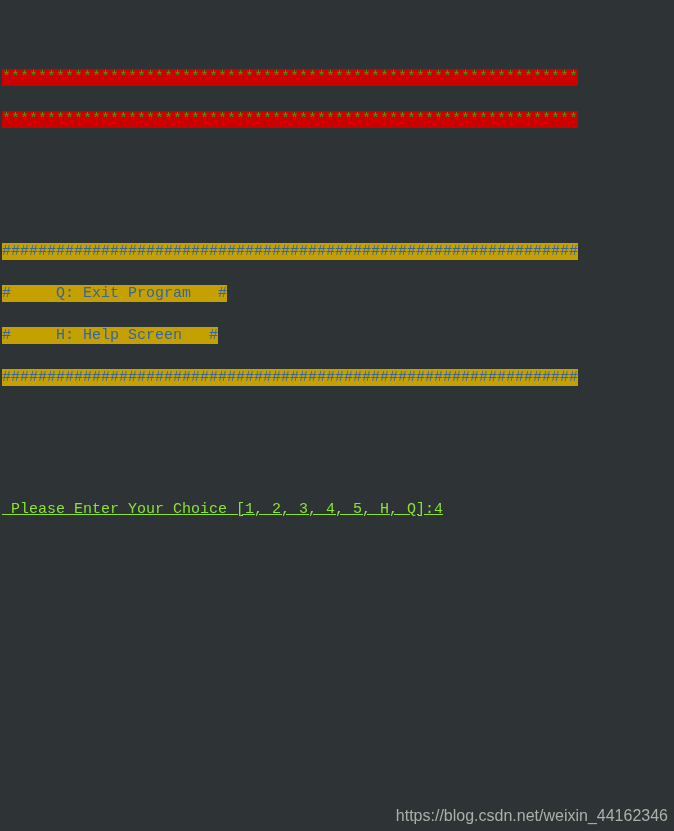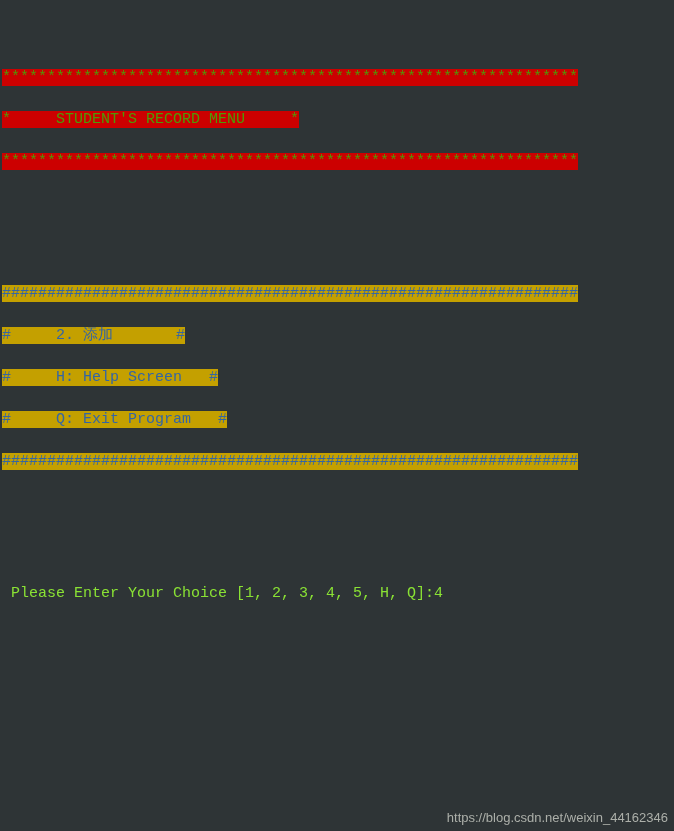--- a/index.html
+++ b/index.html
@@ -22,57 +22,56 @@
     background: #cc0000;
   }
   .yellow-bg {
     background: #c4a000;
   }
   .green-fg {
     color: #4e9a06;
   }
   .prompt-fg {
     color: #8ae234;
+    text-decoration: underline;
   }
   .blue-fg {
     color: #3465a4;
   }
   .spacer {
     height: 6px;
   }
   .watermark {
     position: absolute;
     right: 6px;
     bottom: 4px;
-    font-size: 13px;
+    font-size: 16px;
     color: #babdb6;
     font-family: sans-serif;
     opacity: 0.9;
   }
   .line {
     display: block;
   }
 </style>
 </head>
 <body>
 
 <div class="term">
 
 
 <span class="line"><span class="red-bg green-fg">****************************************************************</span></span>
-<span class="line"><span class="red-bg green-fg"><span>*     </span><span>STUDENT'S RECORD MENU</span><span>     *</span></span></span>
 <span class="line"><span class="red-bg green-fg">****************************************************************</span></span>
 
 <div class="spacer"></div>
 
 
 <span class="line"><span class="yellow-bg blue-fg">################################################################</span></span>
-<span class="line"><span class="yellow-bg blue-fg"><span>#     </span><span>2.</span><span> 添加       </span><span>#</span></span></span>
+<span class="line"><span class="yellow-bg blue-fg"><span>#     </span><span>Q:</span><span> Exit Program   </span><span>#</span></span></span>
 <span class="line"><span class="yellow-bg blue-fg"><span>#     </span><span>H:</span><span> Help Screen   </span><span>#</span></span></span>
-<span class="line"><span class="yellow-bg blue-fg"><span>#     </span><span>Q:</span><span> Exit Program   </span><span>#</span></span></span>
 <span class="line"><span class="yellow-bg blue-fg">################################################################</span></span>
 
 <div class="spacer"></div>
 
 
 <span class="line"><span class="prompt-fg"> Please Enter Your Choice [1, 2, 3, 4, 5, H, Q]:</span><span class="prompt-fg">4</span></span>
 
 <div class="spacer"></div>
 
 

